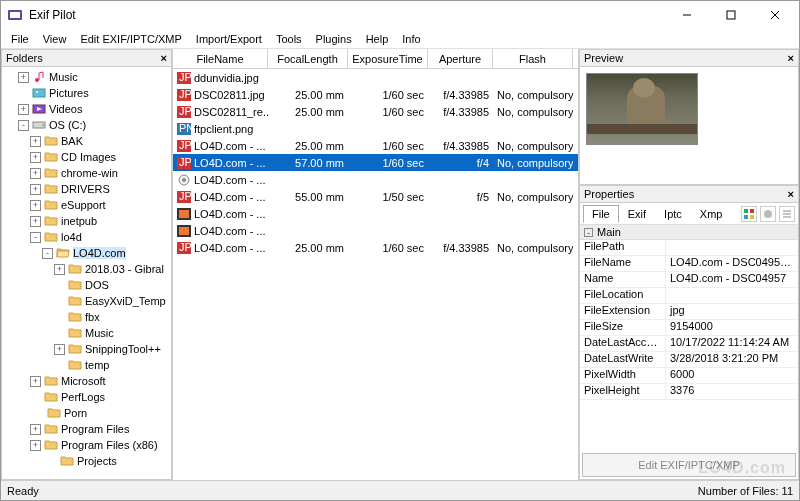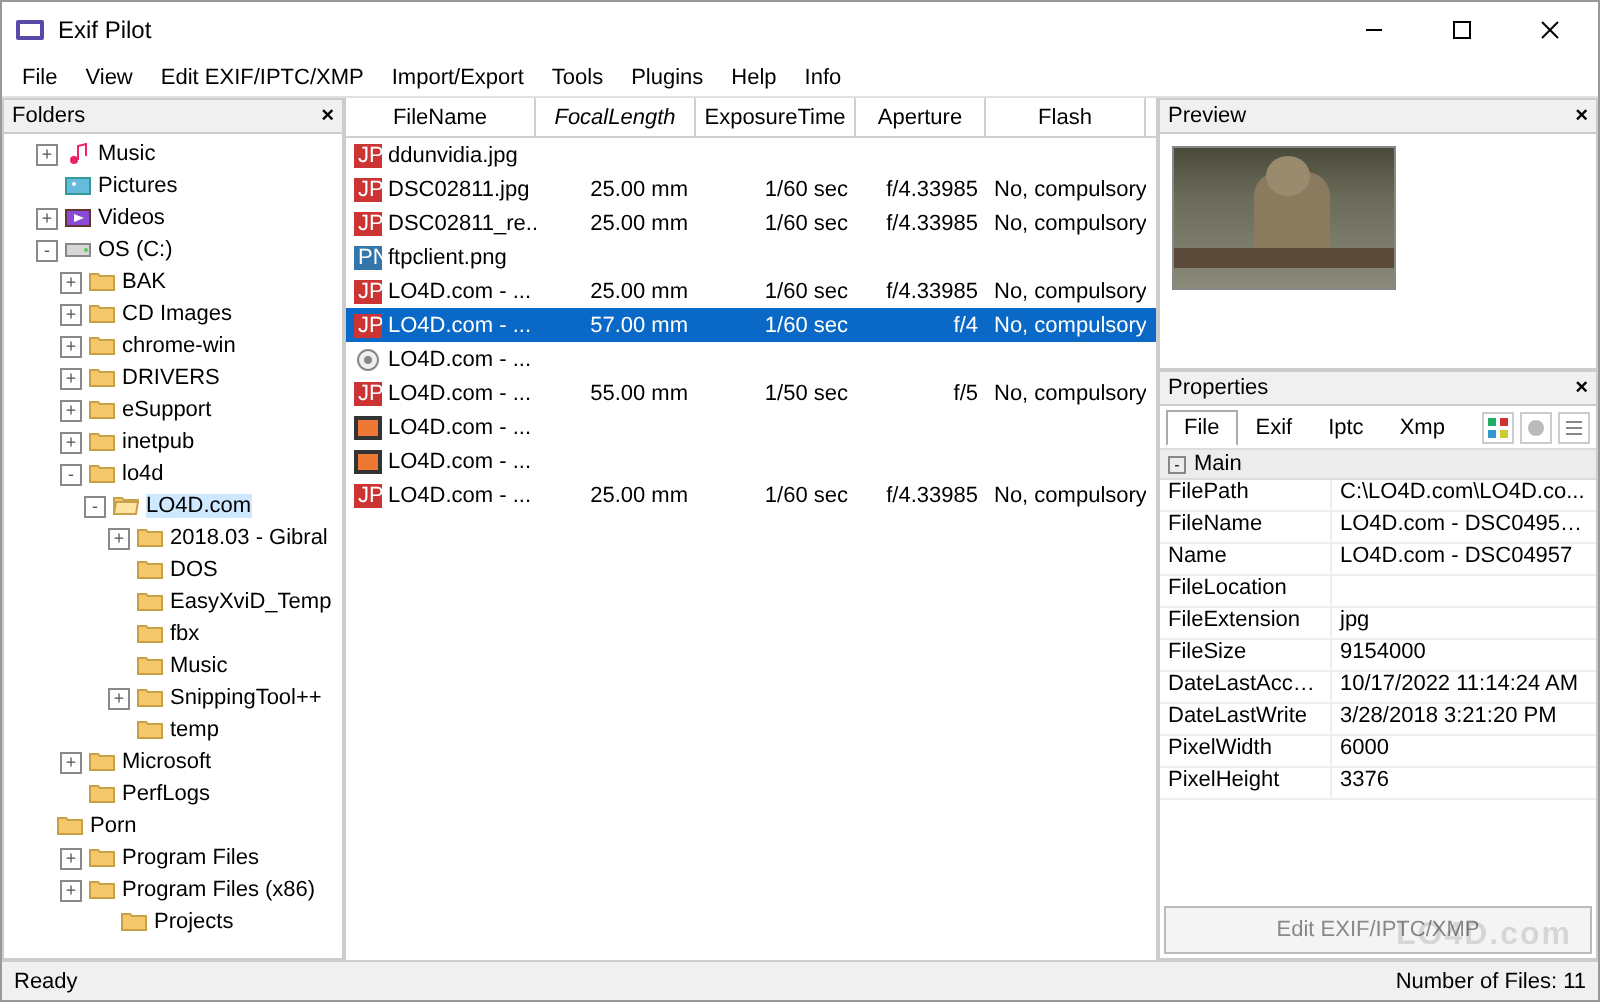--- a/index.html
+++ b/index.html
@@ -292,21 +292,21 @@
         </div>
         <div class="tree-node" style="padding-left: 28px;">
           <span class="tree-spacer"></span>
           <span class="tree-icon">
             <svg width="14" height="12">
               <path d="M1 2h4l1 1h7v7H1z" fill="#f5c96b" stroke="#c9a04a"></path>
             </svg>
           </span>
           <span class="tree-label">PerfLogs</span>
         </div>
-        <div class="tree-node" style="padding-left: 12px;">
+        <div class="tree-node" style="padding-left: 31px;">
           <span class="tree-spacer"></span>
           <span class="tree-icon">
             <svg width="14" height="12">
               <path d="M1 2h4l1 1h7v7H1z" fill="#f5c96b" stroke="#c9a04a"></path>
             </svg>
           </span>
           <span class="tree-label">Porn</span>
         </div>
         <div class="tree-node" style="padding-left: 28px;">
           <span class="tree-toggle">+</span>
@@ -334,21 +334,21 @@
             </svg>
           </span>
           <span class="tree-label">Projects</span>
         </div>
       </div>
   </div>
 
   <div class="center">
     <div class="grid-head" id="ghead">
         <div class="col" style="width: 95px;">FileName</div>
-        <div class="col" style="width: 80px; font-style: italic;">FocalLength</div>
+        <div class="col" style="width: 80px;">FocalLength</div>
         <div class="col" style="width: 80px;">ExposureTime</div>
         <div class="col" style="width: 65px;">Aperture</div>
         <div class="col" style="width: 80px;">Flash</div>
       </div>
     <div class="grid-body" id="gbody">
         <div class="grid-row">
           <div class="cell" style="width: 95px;">
             <span class="file-icon">
               <svg width="14" height="12">
                 <rect width="14" height="12" fill="#c33"></rect>
@@ -559,21 +559,20 @@
           </span>
       </div>
       <div class="prop-grid">
         <div class="prop-section">
           <span class="pm">-</span>
           <span>Main</span>
         </div>
         <div id="proprows">
             <div class="prop-row">
               <div class="pk">FilePath</div>
-              <div class="pv">C:\LO4D.com\LO4D.co...</div>
             </div>
             <div class="prop-row">
               <div class="pk">FileName</div>
               <div class="pv">LO4D.com - DSC04957.j...</div>
             </div>
             <div class="prop-row">
               <div class="pk">Name</div>
               <div class="pv">LO4D.com - DSC04957</div>
             </div>
             <div class="prop-row">

